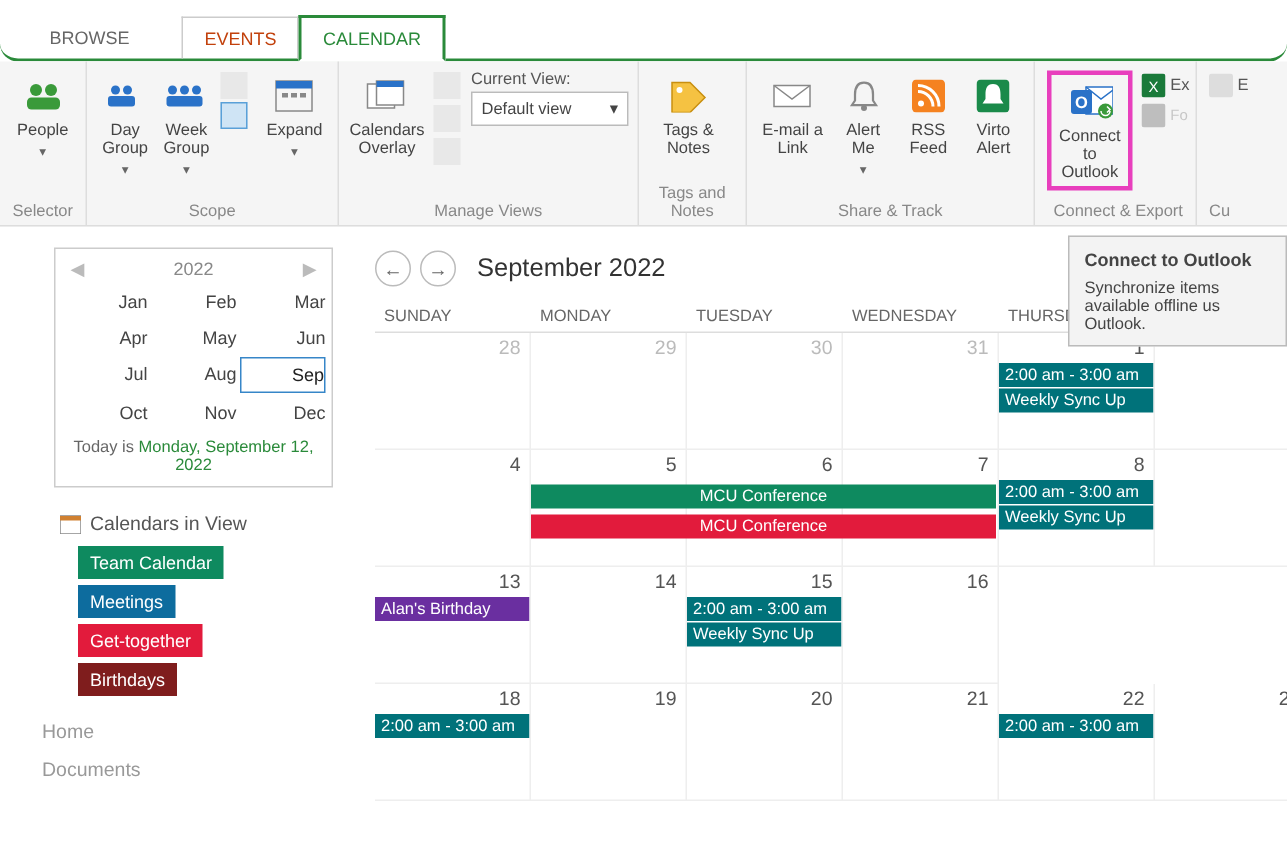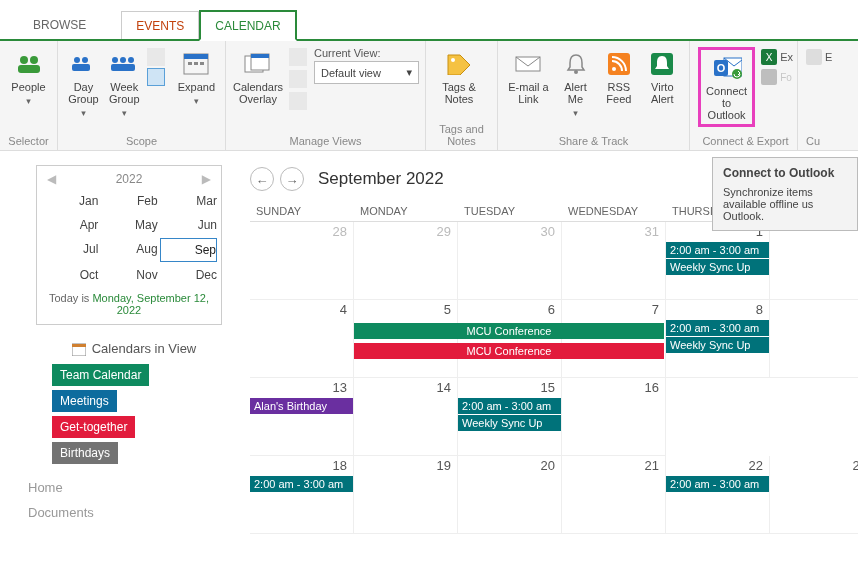--- a/index.html
+++ b/index.html
@@ -1,19 +1,19 @@
 <!DOCTYPE html>
 <html><head>
 <meta charset="utf-8">
 <style>
   * { box-sizing: border-box; margin: 0; padding: 0; }
   body { font-family: "Segoe UI", Arial, sans-serif; font-size: 12px; color: #444; background: #fff; width: 858px; height: 561px; overflow: hidden; position: relative; }
 
   
-  .tabs { display: flex; align-items: flex-end; padding: 10px 10px 0 18px; border-bottom: 2px solid #2a8a3a; }
+  .tabs { display: flex; align-items: flex-end; padding: 10px 10px 0 18px; border-bottom: 2px solid #2a8a3a; border-radius: 12px; }
   .tab { padding: 7px 14px 6px; font-size: 12px; color: #666; cursor: pointer; border: 1px solid transparent; }
   .tab.events { color: #c2410c; border: 1px solid #ccc; border-bottom: none; margin-left: 20px; }
   .tab.active { color: #2a8a3a; border: 2px solid #2a8a3a; border-bottom: 2px solid #fff; margin-bottom: -2px; background: #fff; }
 
   
   .ribbon { background: #f5f5f5; border-bottom: 1px solid #ddd; position: relative; display: flex; height: 110px; }
   .ribbon-group { display: flex; flex-direction: column; justify-content: space-between; border-right: 1px solid #ddd; padding: 6px 8px 3px; }
   .ribbon-group .row { display: flex; align-items: flex-start; gap: 6px; }
   .ribbon-item { display: flex; flex-direction: column; align-items: center; width: 48px; padding: 2px; cursor: pointer; }
   .ribbon-item.big { width: 50px; }
@@ -38,26 +38,26 @@
   
   .mini { border: 1px solid #ccc; padding: 6px 4px 8px; width: 186px; margin-left: 8px; }
   .mini-head { display: flex; justify-content: space-between; align-items: center; padding: 0 6px 4px; color: #888; }
   .mini-head .arr { color: #bbb; cursor: pointer; font-size: 12px; }
   .mini-grid { display: grid; grid-template-columns: repeat(3, 1fr); gap: 2px; }
   .mini-cell { text-align: right; padding: 4px 0; font-size: 12px; color: #444; cursor: pointer; }
   .mini-cell.sel { border: 1px solid #3686c8; color: #222; }
   .mini-today { text-align: center; font-size: 11px; color: #666; margin-top: 6px; }
   .mini-today .val { color: #2a8a3a; }
 
-  .cals-title { display: flex; align-items: center; gap: 6px; margin: 16px 0 6px 12px; font-size: 13px; color: #555; justify-content: center; }
+  .cals-title { display: flex; align-items: center; gap: 6px; margin: 16px 0 6px 12px; font-size: 13px; color: #555; }
   .cal-chip { display: inline-block; color: #fff; padding: 4px 8px; font-size: 12px; margin: 2px 0 2px 24px; }
   .c-team { background: #0e8a5f; }
   .c-meet { background: #0d6c9e; }
   .c-get { background: #e21b3c; }
-  .c-birth { background: #737373; }
+  .c-birth { background: #7f1d1d; }
 
   .nav-link { display: block; color: #999; font-size: 13px; margin-top: 14px; cursor: pointer; }
 
   
   .month-head { display: flex; align-items: center; margin: 6px 0 10px; }
   .nav-arrow { width: 24px; height: 24px; border: 1px solid #bbb; border-radius: 50%; display: flex; align-items: center; justify-content: center; color: #666; cursor: pointer; margin-right: 6px; font-size: 13px; }
   .month-title { font-size: 17px; color: #333; margin-left: 8px; }
 
   
   .cal-grid { display: grid; grid-template-columns: repeat(6, 104px); }

